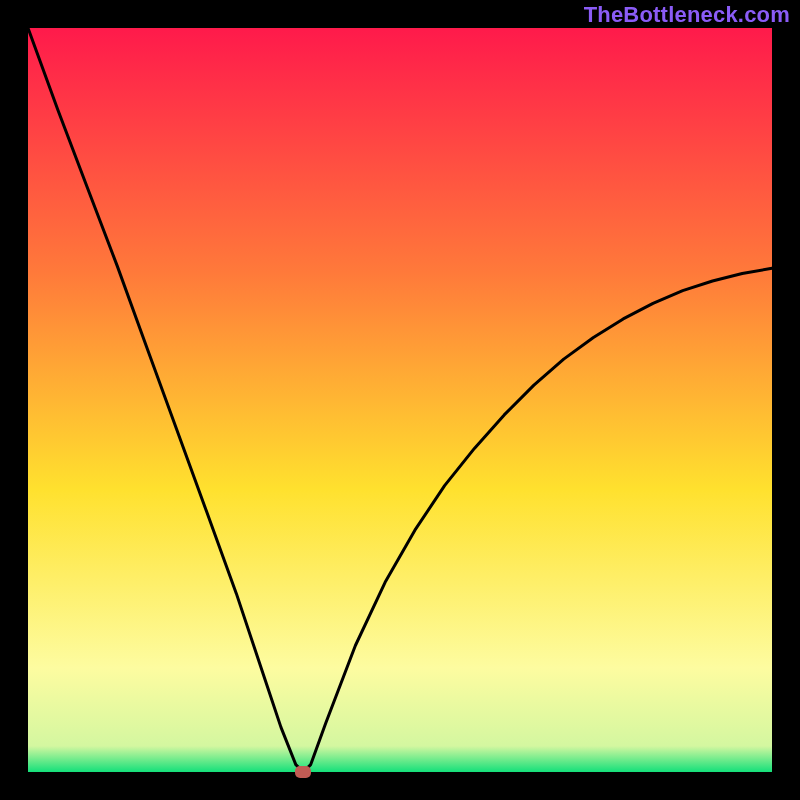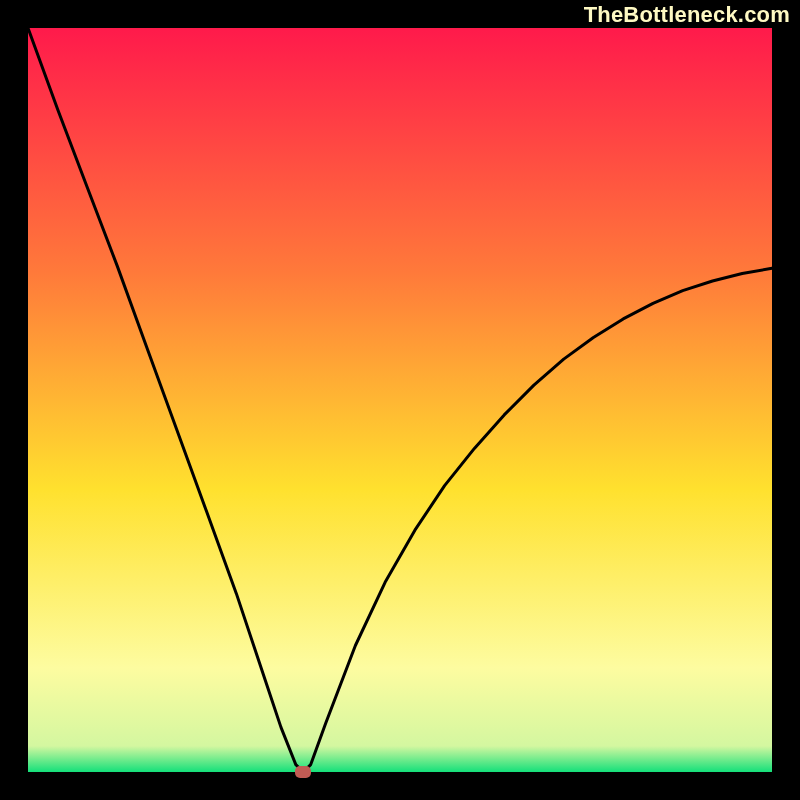--- a/index.html
+++ b/index.html
@@ -26,21 +26,21 @@
     height: 744px;
     
   }
   .watermark {
     position: absolute;
     top: 2px;
     right: 10px;
     font-family: Arial, Helvetica, sans-serif;
     font-size: 22px;
     font-weight: 600;
-    color: #fef9c3;
+    color: #8b5cf6;
     letter-spacing: 0.2px;
   }
   .marker {
     position: absolute;
     width: 16px;
     height: 12px;
     border-radius: 5px;
   }
   svg.curve {
     position: absolute;

